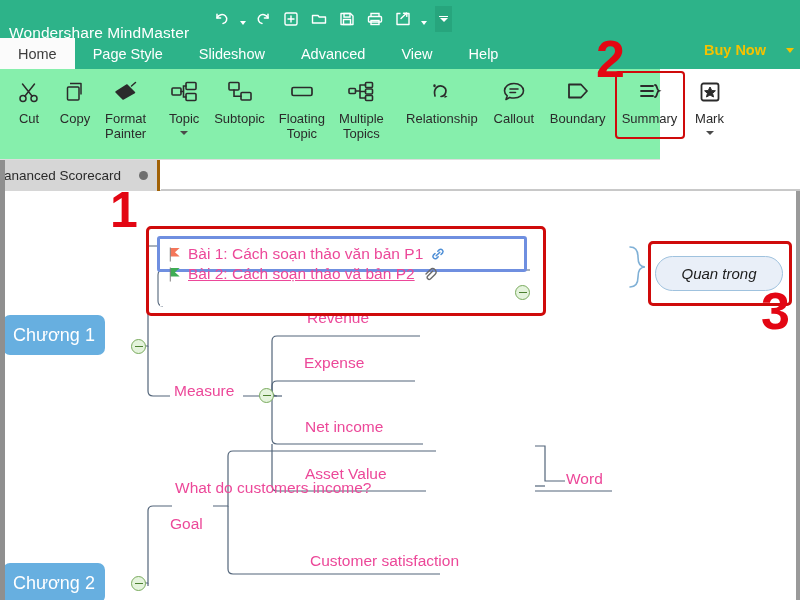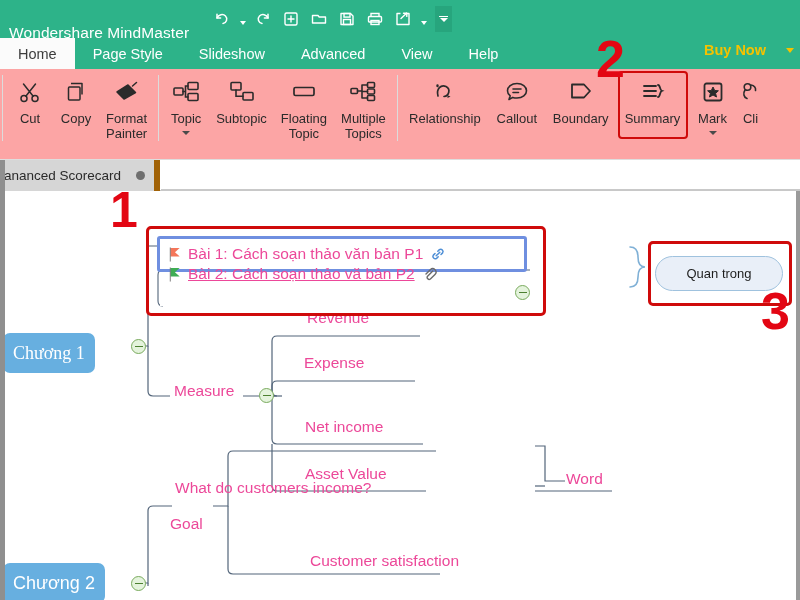--- a/index.html
+++ b/index.html
@@ -61,22 +61,22 @@
     position: absolute; right: 6px; top: 42px;
     color: #f5c200; font-size: 14.5px; font-weight: bold; display: flex; align-items: center; gap: 20px;
   }
   .buynow .bn-caret {
     width: 0; height: 0; border-left: 4px solid transparent; border-right: 4px solid transparent;
     border-top: 5px solid #f5c200;
   }
 
   
   .ribbon {
-    position: absolute; left: 0; top: 69px; width: 800px; height: 91px;
-    background: #fca5a5; border-bottom: 1px solid #dedede;
+    position: absolute; left: 0; top: 69px; width: 660px; height: 91px;
+    background: #86efac; border-bottom: 1px solid #dedede;
     display: flex; align-items: flex-start;
   }
   .rgroup { display: flex; align-items: flex-start; height: 89px; }
   .rsep { width: 1px; height: 66px; background: #dcdcdc; margin: 6px 4px 0 4px; }
   .rbtn {
     min-width: 46px; padding: 6px 7px 0 7px; height: 86px;
     display: flex; flex-direction: column; align-items: center;
     position: relative;
   }
   .rbtn .ico {
@@ -95,21 +95,21 @@
     border: 2px solid #cf0a0a; border-radius: 4px; pointer-events: none;
   }
 
   
   .doctabs {
     position: absolute; left: 0; top: 160px; width: 800px; height: 31px;
     background: #ffffff; border-bottom: 1px solid #c8c8c8;
   }
   .doctab {
     position: absolute; left: 0; top: 0; width: 160px; height: 31px;
-    background: #d6d6d6; border-right: 6px solid #a16207;
+    background: #d6d6d6; border-right: 3px solid #a16207;
     display: flex; align-items: center; justify-content: space-between;
     padding: 0 9px 0 4px;
   }
   .doctab .dt-label { font-size: 13.5px; color: #2b2b2b; white-space: nowrap; }
   .doctab .dt-dot { width: 9px; height: 9px; border-radius: 50%; background: #6f6f6f; flex: 0 0 auto; }
   .doctab-rest {
     position: absolute; left: 161px; top: 0; right: 0; height: 30px;
     background: #ffffff; border-bottom: 1px solid #c9c9c9;
   }
 
@@ -162,21 +162,21 @@
   .node2-box {
     position: absolute; left: 160px; top: 272px; width: 375px; height: 34px;
     background: #ffffff;
   }
 
   
   .pill {
     position: absolute; left: 655px; top: 256px; width: 128px; height: 35px;
     background: #e9eff8; border: 1.4px solid #9fc2de; border-radius: 18px;
     display: flex; align-items: center; justify-content: center;
-    font-size: 13px; color: #1d1d1d;
+    font-size: 15px; color: #1d1d1d; font-style: italic;
   }
 
   
   .redbox { position: absolute; border: 3px solid #cf0a0a; border-radius: 5px; pointer-events: none; }
   #redbox-topics { left: 146px; top: 226px; width: 400px; height: 90px; }
   #redbox-summary { left: 648px; top: 241px; width: 144px; height: 65px; }
 
   .ann {
     position: absolute; color: #e30613; font-weight: bold; line-height: 1;
     font-family: "Liberation Sans", sans-serif;
@@ -389,30 +389,20 @@
       <div class="rbtn">
         <span class="ico">
           <svg width="26" height="26" viewBox="0 0 26 26" fill="none" stroke="#2b2b2b" stroke-width="1.8">
             <rect x="4.5" y="4.5" width="17" height="17" rx="2"></rect>
             <path d="M13 8 L14.7 11.5 L18.4 11.8 L15.6 14.3 L16.5 18 L13 16 L9.5 18 L10.4 14.3 L7.6 11.8 L11.3 11.5 Z" fill="#2b2b2b" stroke-width="1"></path>
           </svg>
         </span>
         <span class="lbl">Mark</span>
         <span class="dd"></span>
       </div>
-      <div class="rbtn" style="min-width:24px;padding-left:4px;padding-right:0">
-        <span class="ico">
-          <svg width="22" height="26" viewBox="0 0 22 26" fill="none" stroke="#2b2b2b" stroke-width="1.6">
-            <circle cx="7.5" cy="8" r="3.3"></circle>
-            <path d="M5 11 C3 14 3.5 18.5 7 19.5" stroke-linecap="round"></path>
-            <path d="M11 6 C14.5 6.5 16 9 15.5 11.5" stroke-linecap="round"></path>
-          </svg>
-        </span>
-        <span class="lbl">Cli</span>
-      </div>
     </div>
   </div>
 
   <div class="doctabs">
     <div class="doctab-rest"></div>
     <div class="doctab">
       <span class="dt-label">ananced Scorecard</span>
       <span class="dt-dot"></span>
     </div>
   </div>
@@ -445,21 +435,21 @@
       <g fill="none" stroke="#53657a" stroke-width="1.1">
         <path d="M165 79 L530 79"></path>
         <path d="M163 115 Q158 115 158 110 L158 84 Q158 79 163 79"></path>
       </g>
 
       <g fill="none" stroke="#7fb0d6" stroke-width="1.6">
         <path d="M630 56 Q638 56 638 66 Q638 76 645 76 Q638 76 638 86 Q638 96 630 96" stroke-linecap="round"></path>
       </g>
     </svg>
 
-    <div class="node node-chapter" style="left:3px; top:142px;font-family:Liberation Serif, serif;">
+    <div class="node node-chapter" style="left:3px; top:124px;">
       <span>Chương 1</span>
     </div>
     <div class="collapse" style="left:131px; top:148px;"></div>
 
     <div class="node node-plain" style="left:305px; top:118px;">
       <span>Revenue</span>
     </div>
 
     <div class="node node-plain" style="left:172px; top:191px;">
       <span>Measure</span>

